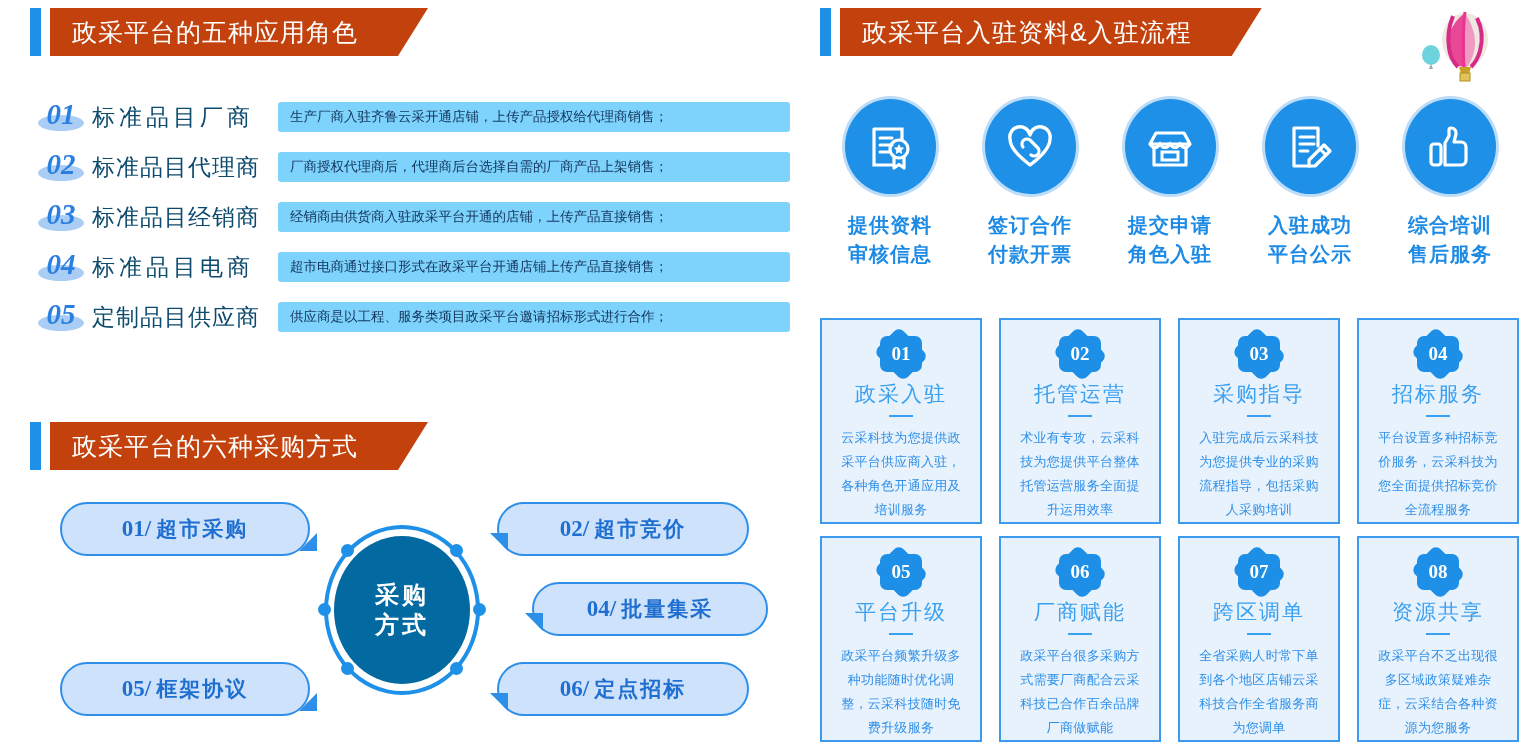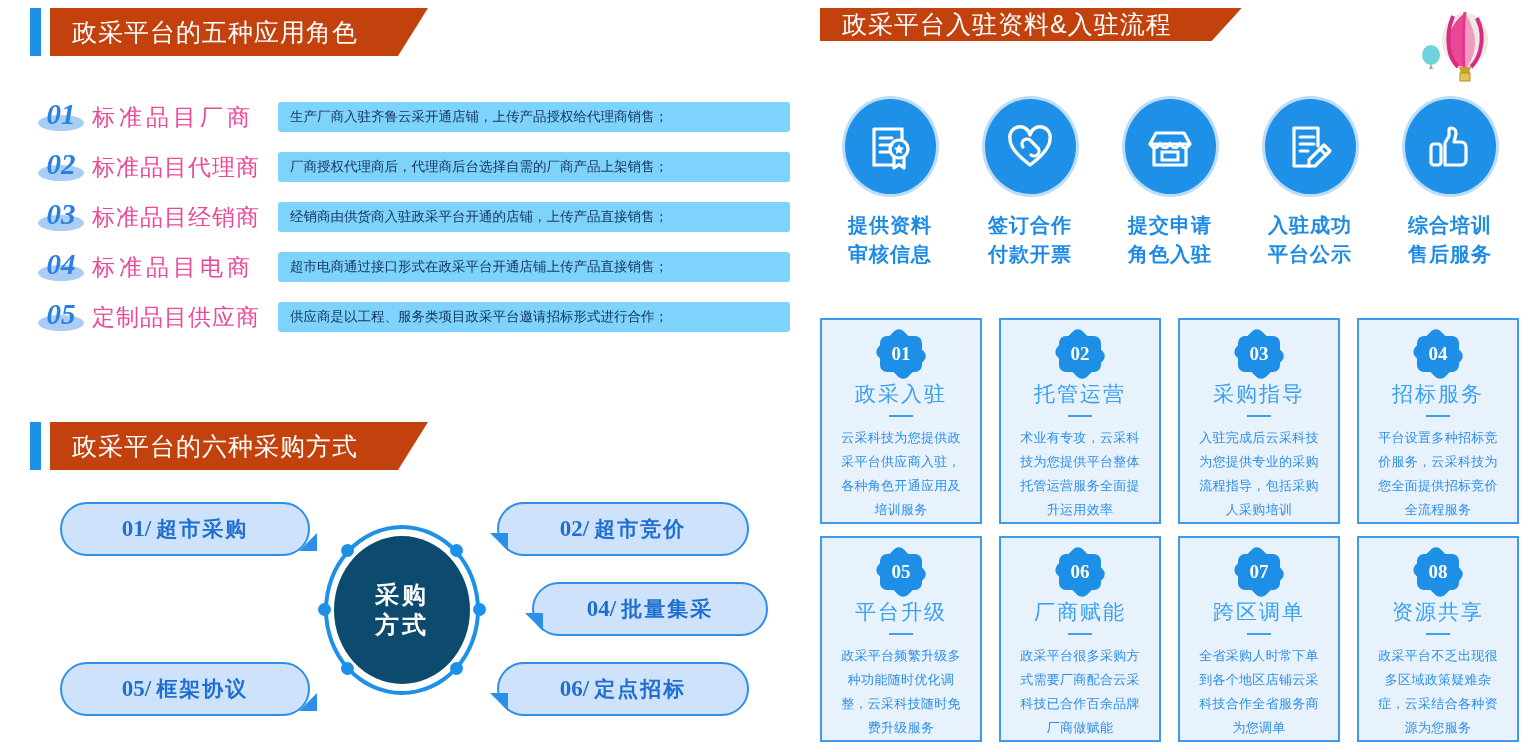--- a/index.html
+++ b/index.html
@@ -32,21 +32,21 @@
     font-family: "Liberation Serif", "DejaVu Serif", serif;
     font-style: italic; font-weight: bold; font-size: 29px;
     color: #2B7FE0; line-height: 1;
   }
   .role-num .num { position: relative; z-index: 2; display: inline-block; transform: translateY(-3px); }
   .role-num .ellipse {
     position: absolute; left: 8px; bottom: 1px; width: 46px; height: 16px;
     background: #9AC4F2; border-radius: 50%; z-index: 1; opacity: .85;
   }
   .role-title {
-    flex: 0 0 186px; color: #ec4899; font-size: 23px;
+    flex: 0 0 186px; color: #0c4a6e; font-size: 23px;
     letter-spacing: 4px; white-space: nowrap; font-weight: 500;
   }
   .role-title.wide { letter-spacing: 1px; }
   .role-desc {
     flex: 1; background: #7dd3fc; color: #12335C;
     font-size: 13.5px; padding: 6px 12px; border-radius: 3px;
     white-space: nowrap; line-height: 1.4;
   }
 
   
@@ -76,21 +76,21 @@
   }
 
   .hub {
     position: absolute; left: 324px; top: 525px; width: 156px; height: 170px;
   }
   .hub .ring {
     position: absolute; inset: 0; border: 4px solid #1E90E8; border-radius: 50%;
   }
   .hub .core {
     position: absolute; left: 10px; top: 11px; right: 10px; bottom: 11px;
-    background: #0c4a6e; border-radius: 50%;
+    background: #0369a1; border-radius: 50%;
     display: flex; flex-direction: column; align-items: center; justify-content: center;
     color: #fff; font-size: 24px; font-weight: bold; letter-spacing: 3px; line-height: 1.25;
   }
   .hub .dot {
     position: absolute; width: 13px; height: 13px; background: #1E90E8;
     border-radius: 50%;
   }
 
   
   .flow { position: absolute; left: 820px; top: 96px; width: 700px; display: flex; }
@@ -236,21 +236,21 @@
     <div class="dot" style="left:17px;  top:19px;"></div>
     <div class="dot" style="left:126px; top:19px;"></div>
     <div class="dot" style="left:17px;  top:137px;"></div>
     <div class="dot" style="left:126px; top:137px;"></div>
     <div class="core">
       <span>采购</span>
       <span>方式</span>
     </div>
   </div>
 
-  <div class="banner" style="left:820px; top:8px;flex-direction:column;">
+  <div class="banner" style="left:820px; top:8px;">
     <div class="bar"></div>
     <div class="gap"></div>
     <div class="plate">政采平台入驻资料&amp;入驻流程</div>
   </div>
 
   <svg class="balloon" viewBox="0 0 120 80">
     <ellipse cx="38" cy="49" rx="9" ry="10" fill="#6FD3DE"></ellipse>
     <path d="M38 58 l-2 5 h4 z" fill="#9aa"></path>
     <ellipse cx="72" cy="34" rx="23" ry="27" fill="#EFE7E2"></ellipse>
     <path d="M72 7 C62 14 55 26 55 36 C55 46 60 55 66 60 L72 61 Z" fill="#E8368F" opacity="0.9"></path>

